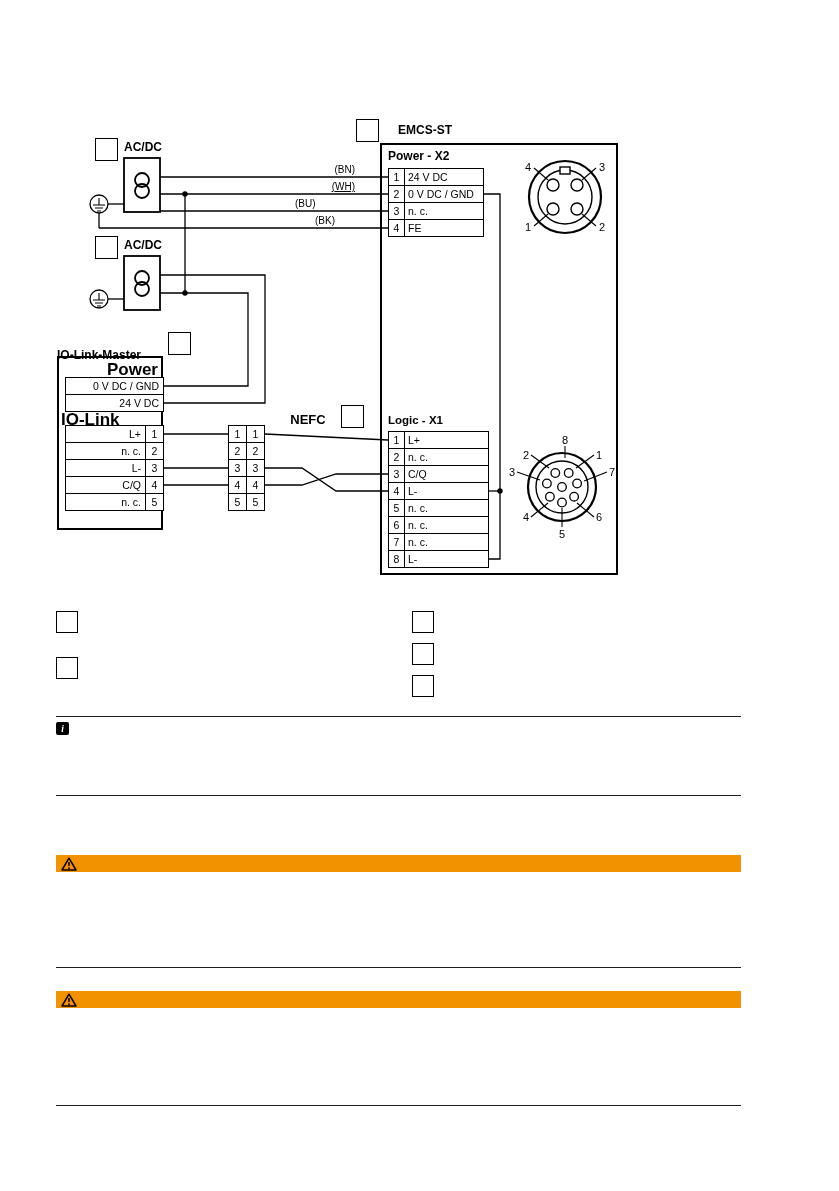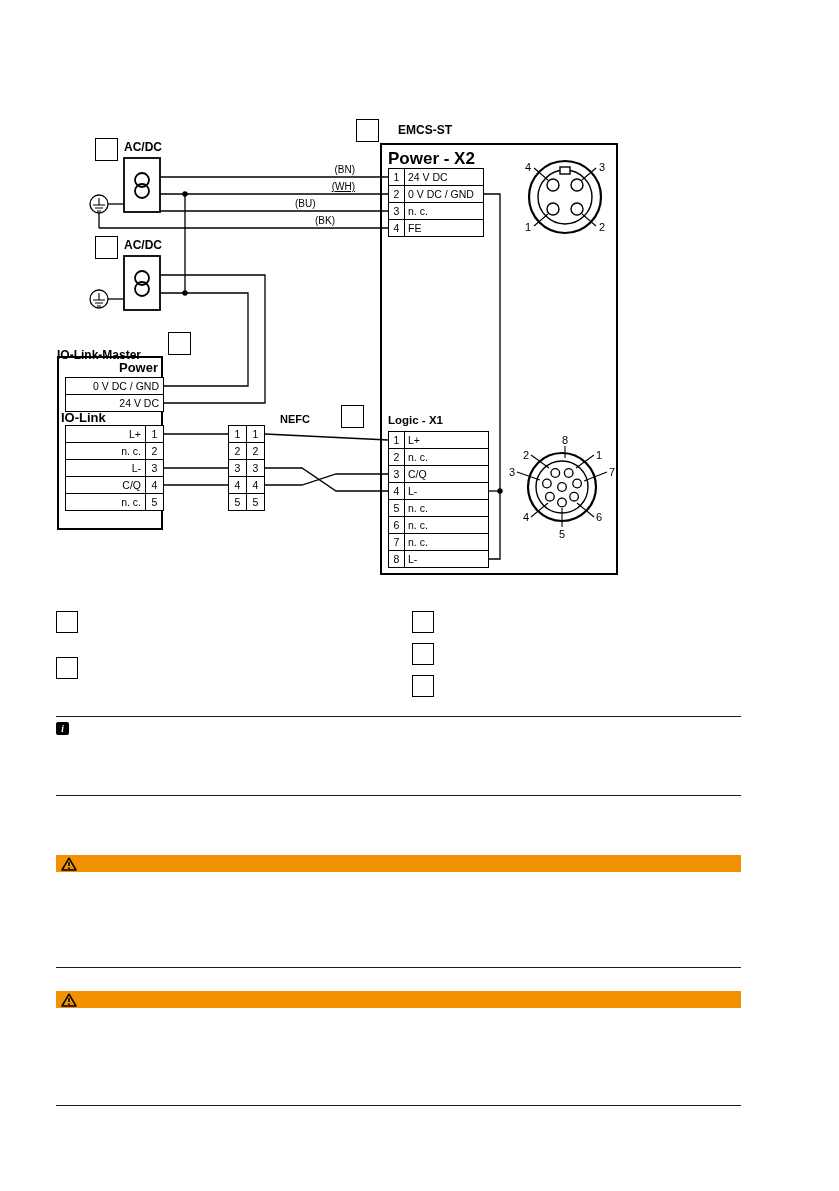--- a/index.html
+++ b/index.html
@@ -3,21 +3,21 @@
 <meta charset="utf-8">
 <style>
   * { margin:0; padding:0; box-sizing:border-box; }
   html,body { background:#ffffff; }
   body { font-family:"Liberation Sans", sans-serif; color:#000; }
   .page { position:relative; width:839px; height:1191px; background:#fff; overflow:hidden; }
 
   svg text { font-family:"Liberation Sans", sans-serif; font-size:11px; fill:#000; }
 
   .abs { position:absolute; }
-  .lbl { position:absolute; font-size:13px; line-height:1.1; white-space:nowrap; }
+  .lbl { position:absolute; font-size:17px; line-height:1.1; white-space:nowrap; }
   .bold { font-weight:bold; }
   .sm { font-size:10px; }
 
   .callout { position:absolute; width:23px; height:23px; border:1.5px solid #000; background:#fff; }
   .callout.sm2 { width:22px; height:22px; }
 
   .box2 { position:absolute; border:2px solid #000; background:transparent; }
 
   .tbl { position:absolute; }
   .trow { display:flex; height:18px; margin-top:-1px; }
@@ -140,25 +140,25 @@
 
   <div class="lbl bold" style="left:124px;top:141px;font-size:12px;">AC/DC</div>
   <div class="lbl bold" style="left:124px;top:239px;font-size:12px;">AC/DC</div>
 
   <div class="lbl sm" style="left:295px;top:164px;width:60px;text-align:right;">(BN)</div>
   <div class="lbl sm" style="left:295px;top:181px;width:60px;text-align:right;text-decoration:underline;">(WH)</div>
   <div class="lbl sm" style="left:295px;top:198px;width:60px;text-align:left;">(BU)</div>
   <div class="lbl sm" style="left:295px;top:215px;width:60px;text-align:center;">(BK)</div>
 
   <div class="lbl bold" style="left:386px;top:124px;font-size:12px;padding-left:12px;">EMCS-ST</div>
-  <div class="lbl bold" style="left:280px;top:413px;width:56px;text-align:left;font-size:11px;">NEFC</div>
+  <div class="lbl bold" style="left:280px;top:413px;width:56px;text-align:center;font-size:13px;">NEFC</div>
   <div class="lbl bold" style="left:57px;top:337px;font-size:12px;margin-top:12px;">IO-Link-Master</div>
 
   <div class="box2" style="left:380px;top:143px;width:238px;height:432px;"></div>
-  <div class="lbl bold" style="left:388px;top:150px;font-size:17px;">Power - X2</div>
+  <div class="lbl bold" style="left:388px;top:150px;font-size:12px;">Power - X2</div>
   <div class="lbl bold" style="left:388px;top:414px;font-size:11.5px;">Logic - X1</div>
 
   <div class="tbl" style="left:388px;top:168px;">
     <div class="trow">
       <div class="tcell pin">1</div>
       <div class="tcell w80">24 V DC</div>
     </div>
     <div class="trow">
       <div class="tcell pin">2</div>
       <div class="tcell w80">0 V DC / GND</div>

